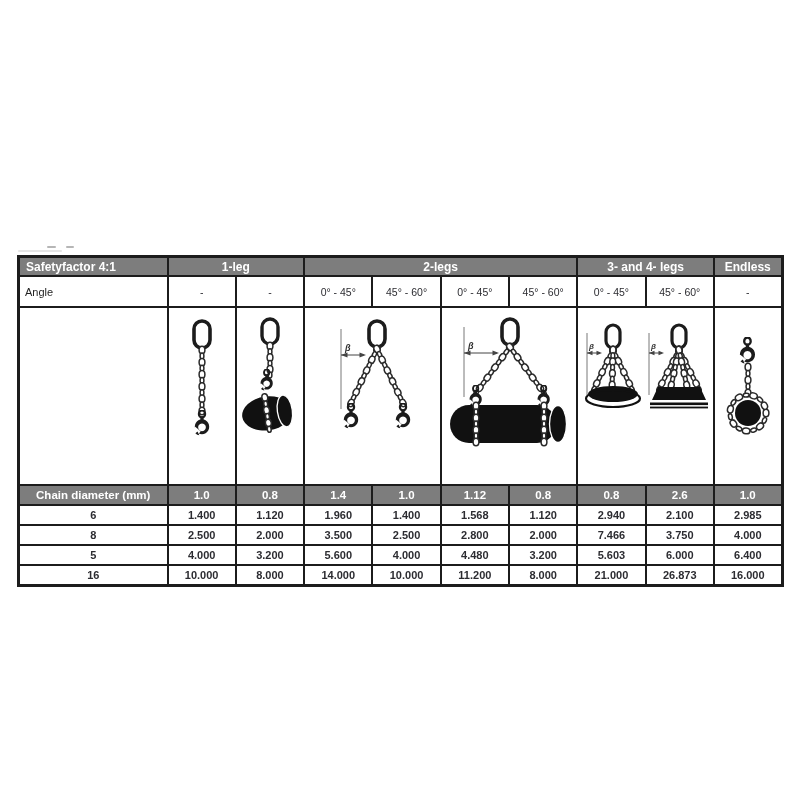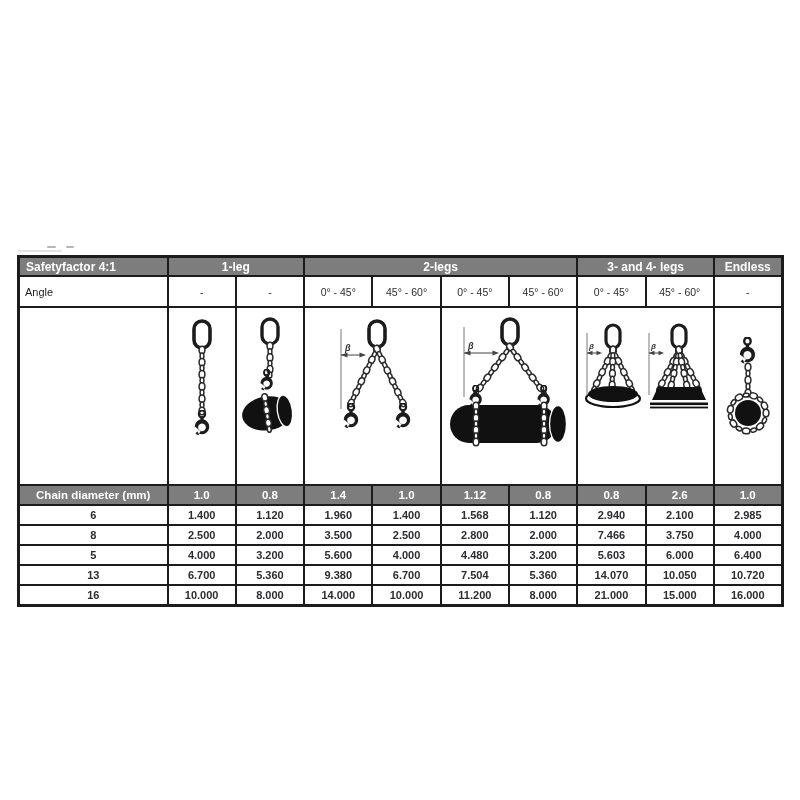--- a/index.html
+++ b/index.html
@@ -394,38 +394,26 @@
       <td>3.200</td>
       <td class="gl">5.600</td>
       <td>4.000</td>
       <td>4.480</td>
       <td>3.200</td>
       <td class="gl">5.603</td>
       <td>6.000</td>
       <td class="gl">6.400</td>
     </tr>
     <tr class="data">
-      <td>13</td>
-      <td class="gl">6.700</td>
-      <td>5.360</td>
-      <td class="gl">9.380</td>
-      <td>6.700</td>
-      <td>7.504</td>
-      <td>5.360</td>
-      <td class="gl">14.070</td>
-      <td>10.050</td>
-      <td class="gl">10.720</td>
-    </tr>
-    <tr class="data">
       <td>16</td>
       <td class="gl">10.000</td>
       <td>8.000</td>
       <td class="gl">14.000</td>
       <td>10.000</td>
       <td>11.200</td>
       <td>8.000</td>
       <td class="gl">21.000</td>
-      <td>15.000</td>
+      <td>26.873</td>
       <td class="gl">16.000</td>
     </tr>
   </tbody>
     </table>
 </div>
 
 </body></html>

